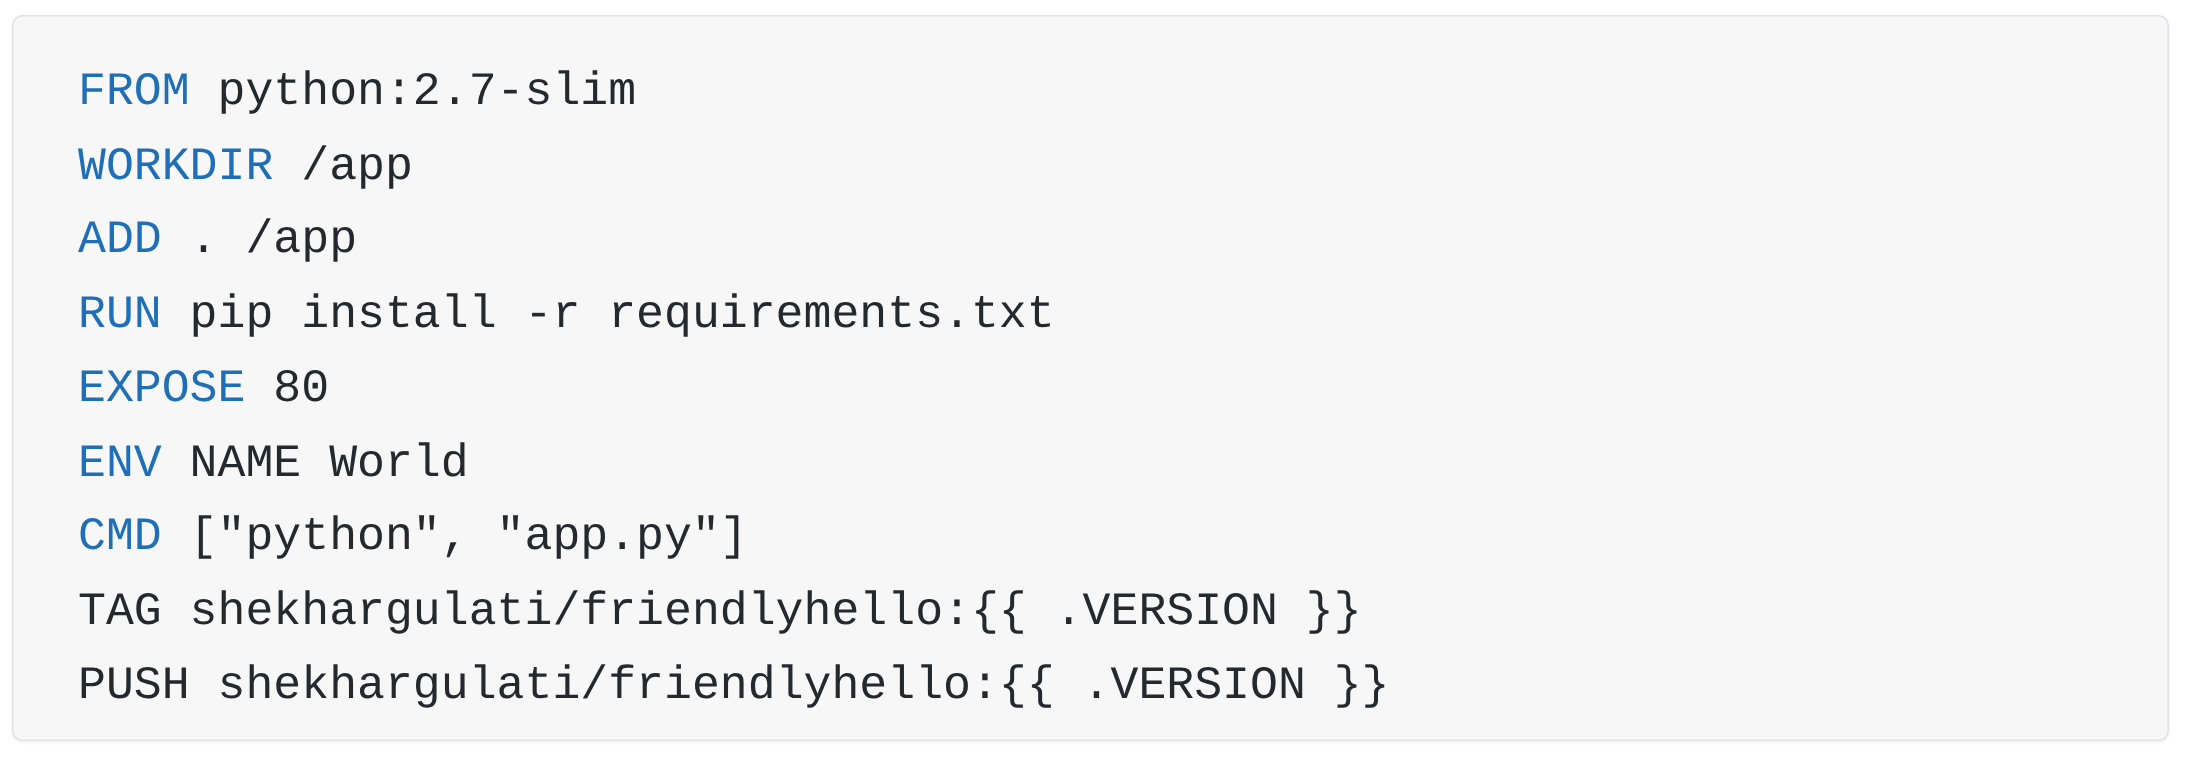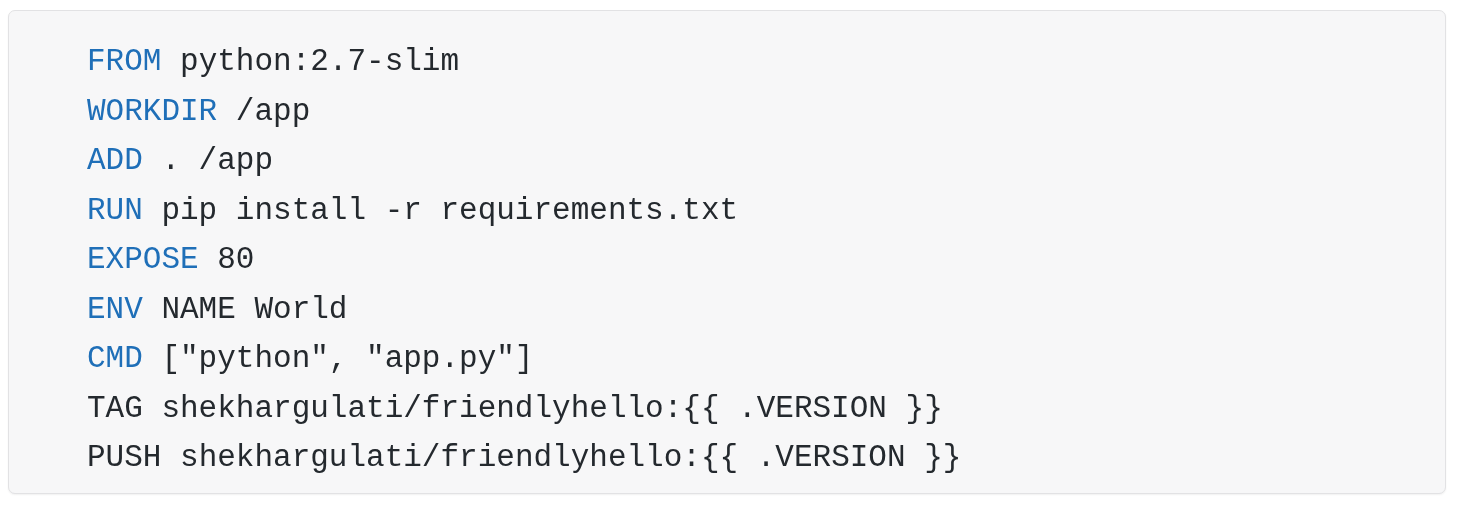--- a/index.html
+++ b/index.html
@@ -58,16 +58,16 @@
   }
 
   .plain {
     color: #24292e;
   }
 </style>
 </head>
 <body style="background: rgb(255, 255, 255);">
 
 <div id="code-block-wrapper">
-  <div id="code-block" style="background: rgb(247, 247, 248); border-color: rgb(226, 226, 228); padding-left: 35px;">
+  <div id="code-block" style="background: rgb(247, 247, 248); border-color: rgb(226, 226, 228);">
     <pre id="code-pre" style="color: rgb(36, 41, 46);"><span class="code-line"><span class="kw" style="color: rgb(31, 111, 184);">FROM</span><span class="plain"> python:2.7-slim</span></span><span class="code-line"><span class="kw" style="color: rgb(31, 111, 184);">WORKDIR</span><span class="plain"> /app</span></span><span class="code-line"><span class="kw" style="color: rgb(31, 111, 184);">ADD</span><span class="plain"> . /app</span></span><span class="code-line"><span class="kw" style="color: rgb(31, 111, 184);">RUN</span><span class="plain"> pip install -r requirements.txt</span></span><span class="code-line"><span class="kw" style="color: rgb(31, 111, 184);">EXPOSE</span><span class="plain"> 80</span></span><span class="code-line"><span class="kw" style="color: rgb(31, 111, 184);">ENV</span><span class="plain"> NAME World</span></span><span class="code-line"><span class="kw" style="color: rgb(31, 111, 184);">CMD</span><span class="plain"> ["python", "app.py"]</span></span><span class="code-line"><span class="plain">TAG</span><span class="plain"> shekhargulati/friendlyhello:{{ .VERSION }}</span></span><span class="code-line"><span class="plain">PUSH</span><span class="plain"> shekhargulati/friendlyhello:{{ .VERSION }}</span></span></pre>
   </div>
 </div>
 
 </body></html>

